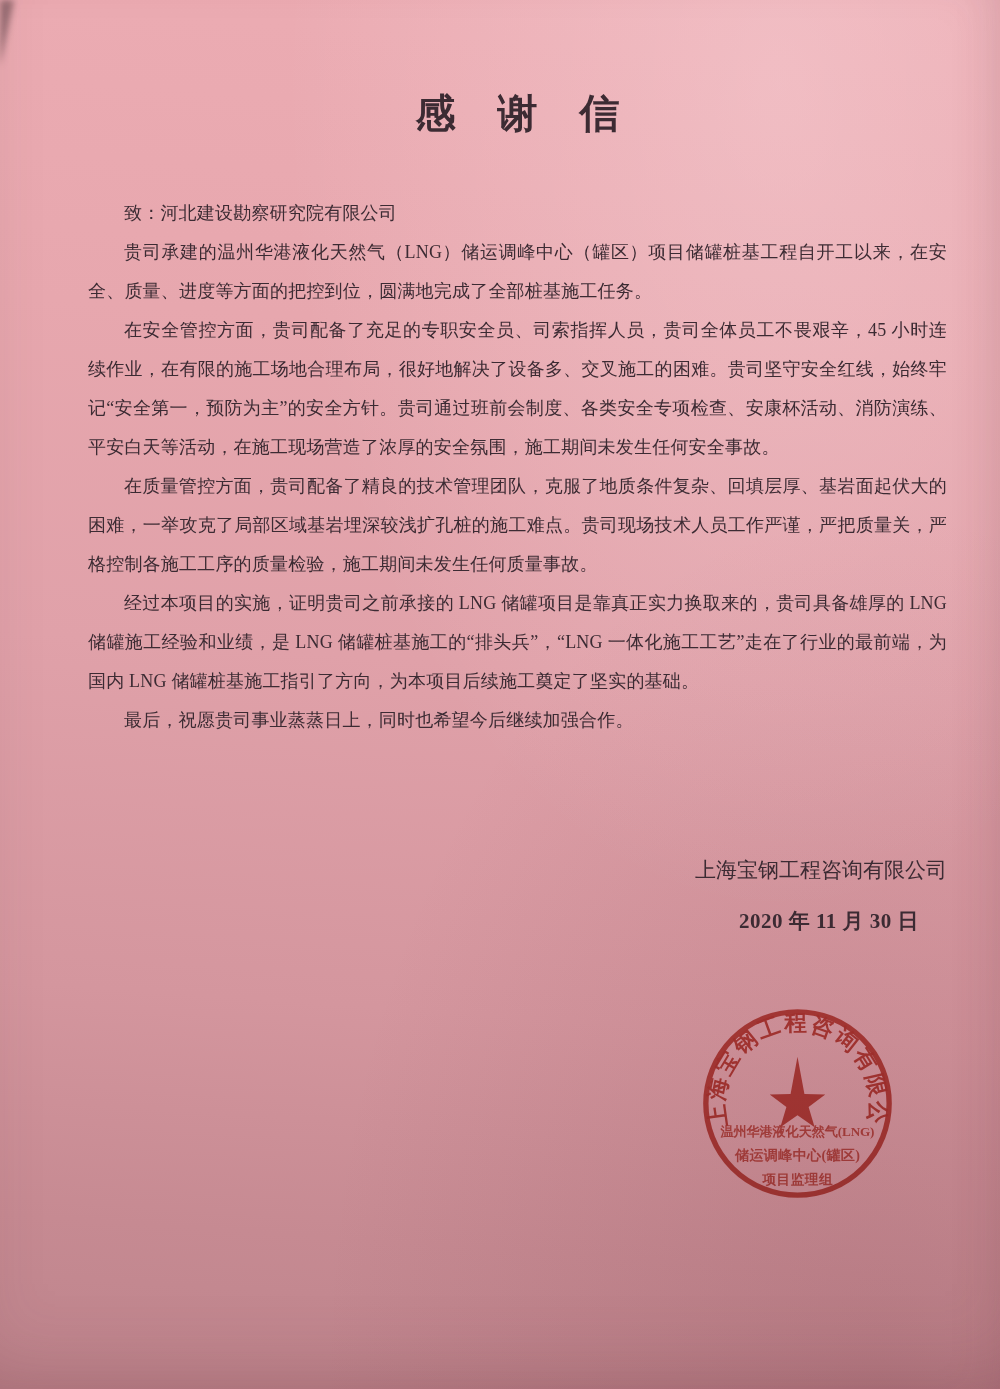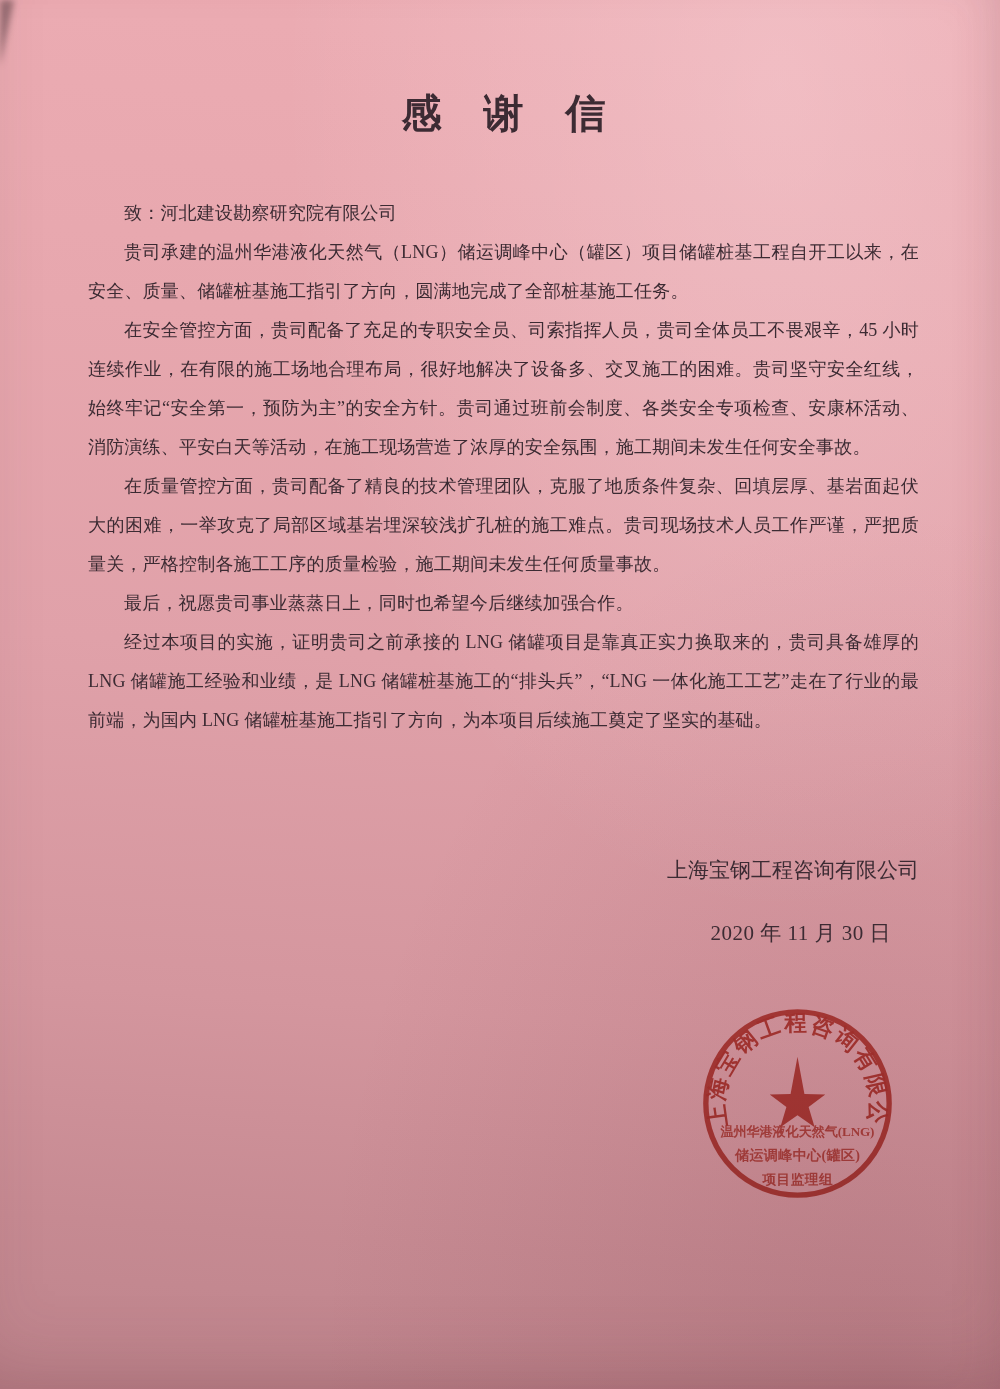--- a/index.html
+++ b/index.html
@@ -26,21 +26,21 @@
     position: absolute; top: 0; left: 0;
     width: 0; height: 0;
     border-top: 66px solid rgba(86,62,66,0.55);
     border-right: 14px solid transparent;
     filter: blur(3px);
   }
   .page {
     position: relative;
     width: 100%; height: 100%;
     box-sizing: border-box;
-    padding: 92px 81px 0 88px;
+    padding: 92px 53px 0 88px;
   }
   .title {
     margin: 0 0 58px 0;
     font-size: 40px;
     line-height: 44px;
     font-weight: bold;
     text-align: center;
     letter-spacing: 16px;
     text-indent: 16px;
   }
@@ -54,21 +54,21 @@
   }
   .signature {
     position: relative;
     z-index: 2;
     margin-top: 111px;
     text-align: right;
     font-size: 21px;
     line-height: 39px;
   }
   .signature .company { padding-right: 0; }
-  .signature .date { margin-top: 24px; padding-right: 28px; letter-spacing: 0.5px; }
+  .signature .date { margin-top: 12px; padding-right: 28px; letter-spacing: 0.5px; font-weight: bold; }
   .seal {
     position: absolute;
     left: 700px; top: 1006px;
     width: 195px; height: 195px;
     z-index: 1;
     mix-blend-mode: multiply;
     opacity: 0.88;
     filter: blur(0.4px);
   }
   .seal svg { width: 100%; height: 100%; }
@@ -82,25 +82,25 @@
 
 <div class="photo">
   <div class="corner-shadow"></div>
 
   <div class="page">
 
     <h1 class="title">感 谢 信</h1>
 
     <div class="body-text">
       <p>致：河北建设勘察研究院有限公司</p>
-      <p>贵司承建的温州华港液化天然气（LNG）储运调峰中心（罐区）项目储罐桩基工程自开工以来，在安全、质量、储罐桩基施工指引了方向，圆满地完成了全部桩基施工任务。</p>
+      <p>贵司承建的温州华港液化天然气（LNG）储运调峰中心（罐区）项目储罐桩基工程自开工以来，在安全、质量、进度等方面的把控到位，圆满地完成了全部桩基施工任务。</p>
       <p>在安全管控方面，贵司配备了充足的专职安全员、司索指挥人员，贵司全体员工不畏艰辛，45 小时连续作业，在有限的施工场地合理布局，很好地解决了设备多、交叉施工的困难。贵司坚守安全红线，始终牢记“安全第一，预防为主”的安全方针。贵司通过班前会制度、各类安全专项检查、安康杯活动、消防演练、平安白天等活动，在施工现场营造了浓厚的安全氛围，施工期间未发生任何安全事故。</p>
       <p>在质量管控方面，贵司配备了精良的技术管理团队，克服了地质条件复杂、回填层厚、基岩面起伏大的困难，一举攻克了局部区域基岩埋深较浅扩孔桩的施工难点。贵司现场技术人员工作严谨，严把质量关，严格控制各施工工序的质量检验，施工期间未发生任何质量事故。</p>
+      <p>经过本项目的实施，证明贵司之前承接的 LNG 储罐项目是靠真正实力换取来的，贵司具备雄厚的 LNG 储罐施工经验和业绩，是 LNG 储罐桩基施工的“排头兵”，“LNG 一体化施工工艺”走在了行业的最前端，为国内 LNG 储罐桩基施工指引了方向，为本项目后续施工奠定了坚实的基础。</p>
       <p>最后，祝愿贵司事业蒸蒸日上，同时也希望今后继续加强合作。</p>
-      <p>经过本项目的实施，证明贵司之前承接的 LNG 储罐项目是靠真正实力换取来的，贵司具备雄厚的 LNG 储罐施工经验和业绩，是 LNG 储罐桩基施工的“排头兵”，“LNG 一体化施工工艺”走在了行业的最前端，为国内 LNG 储罐桩基施工指引了方向，为本项目后续施工奠定了坚实的基础。</p>
     </div>
 
     <div class="signature">
       <div class="company">上海宝钢工程咨询有限公司</div>
       <div class="date">2020 年 11 月 30 日</div>
     </div>
 
     <div class="seal">
       <svg viewBox="0 0 200 200" xmlns="http://www.w3.org/2000/svg">
         <circle cx="100" cy="100" r="94" fill="none" stroke="#bf3a2f" stroke-width="5.5" opacity="0.92"></circle>

